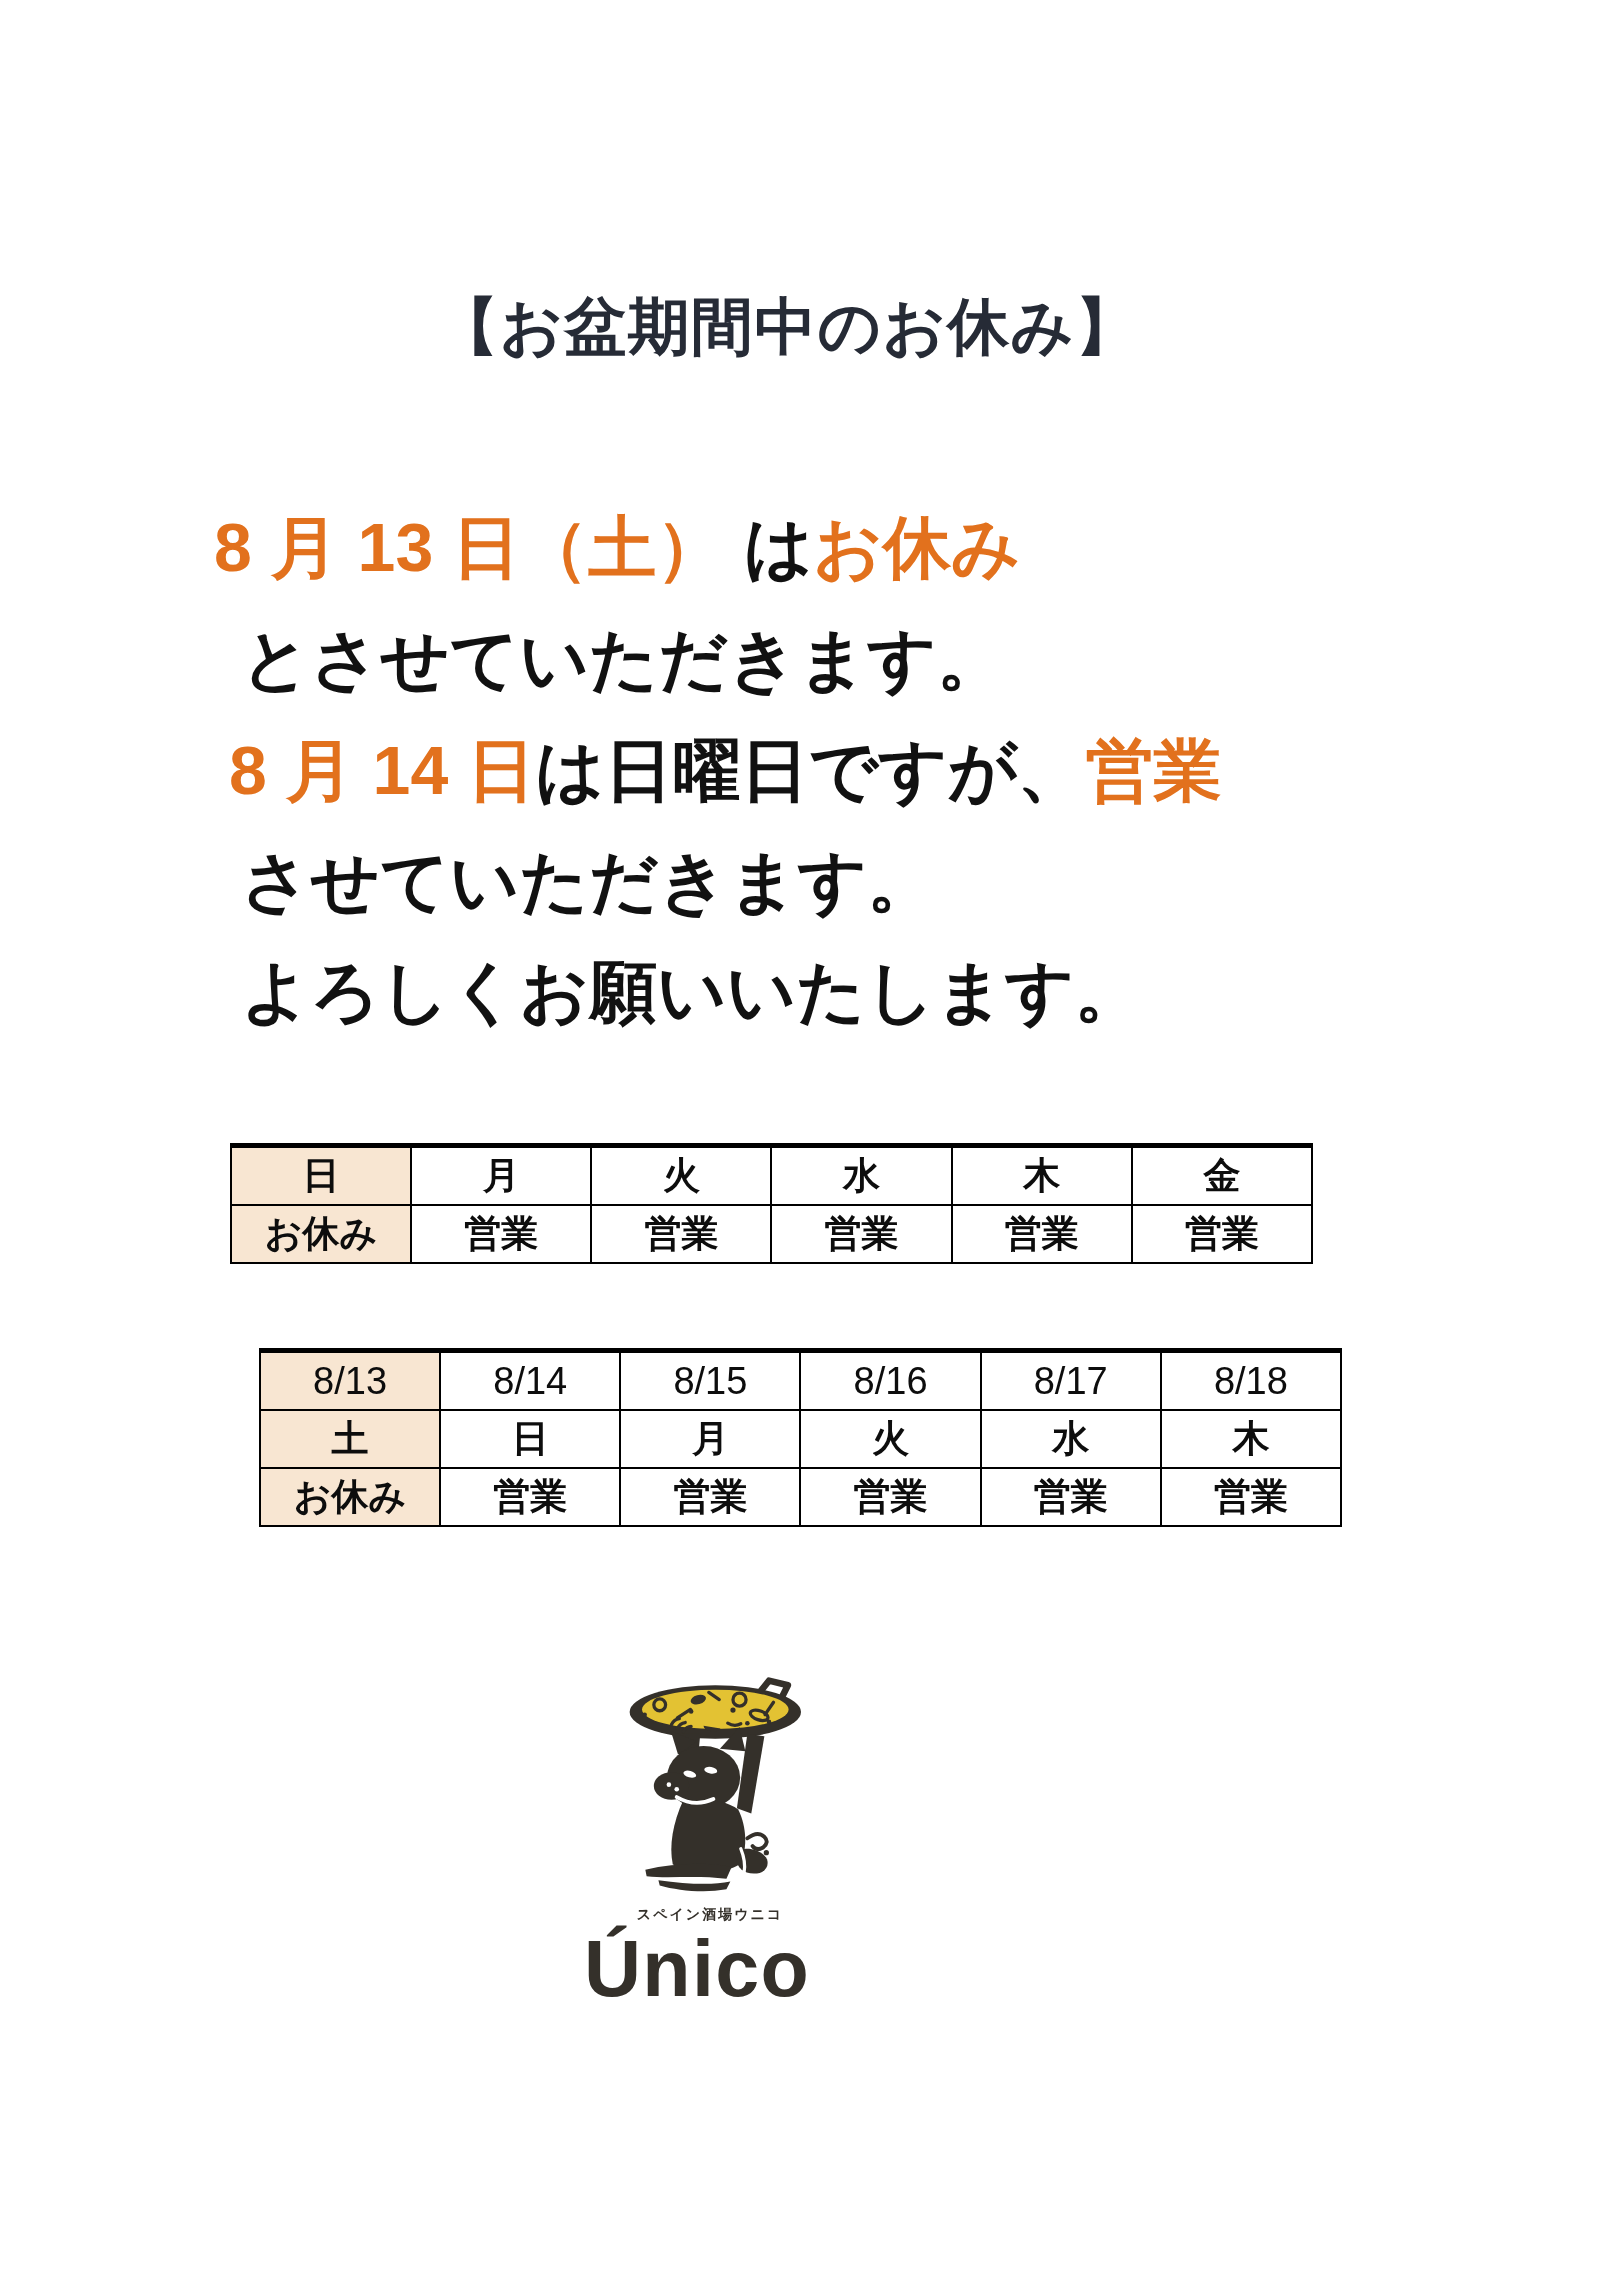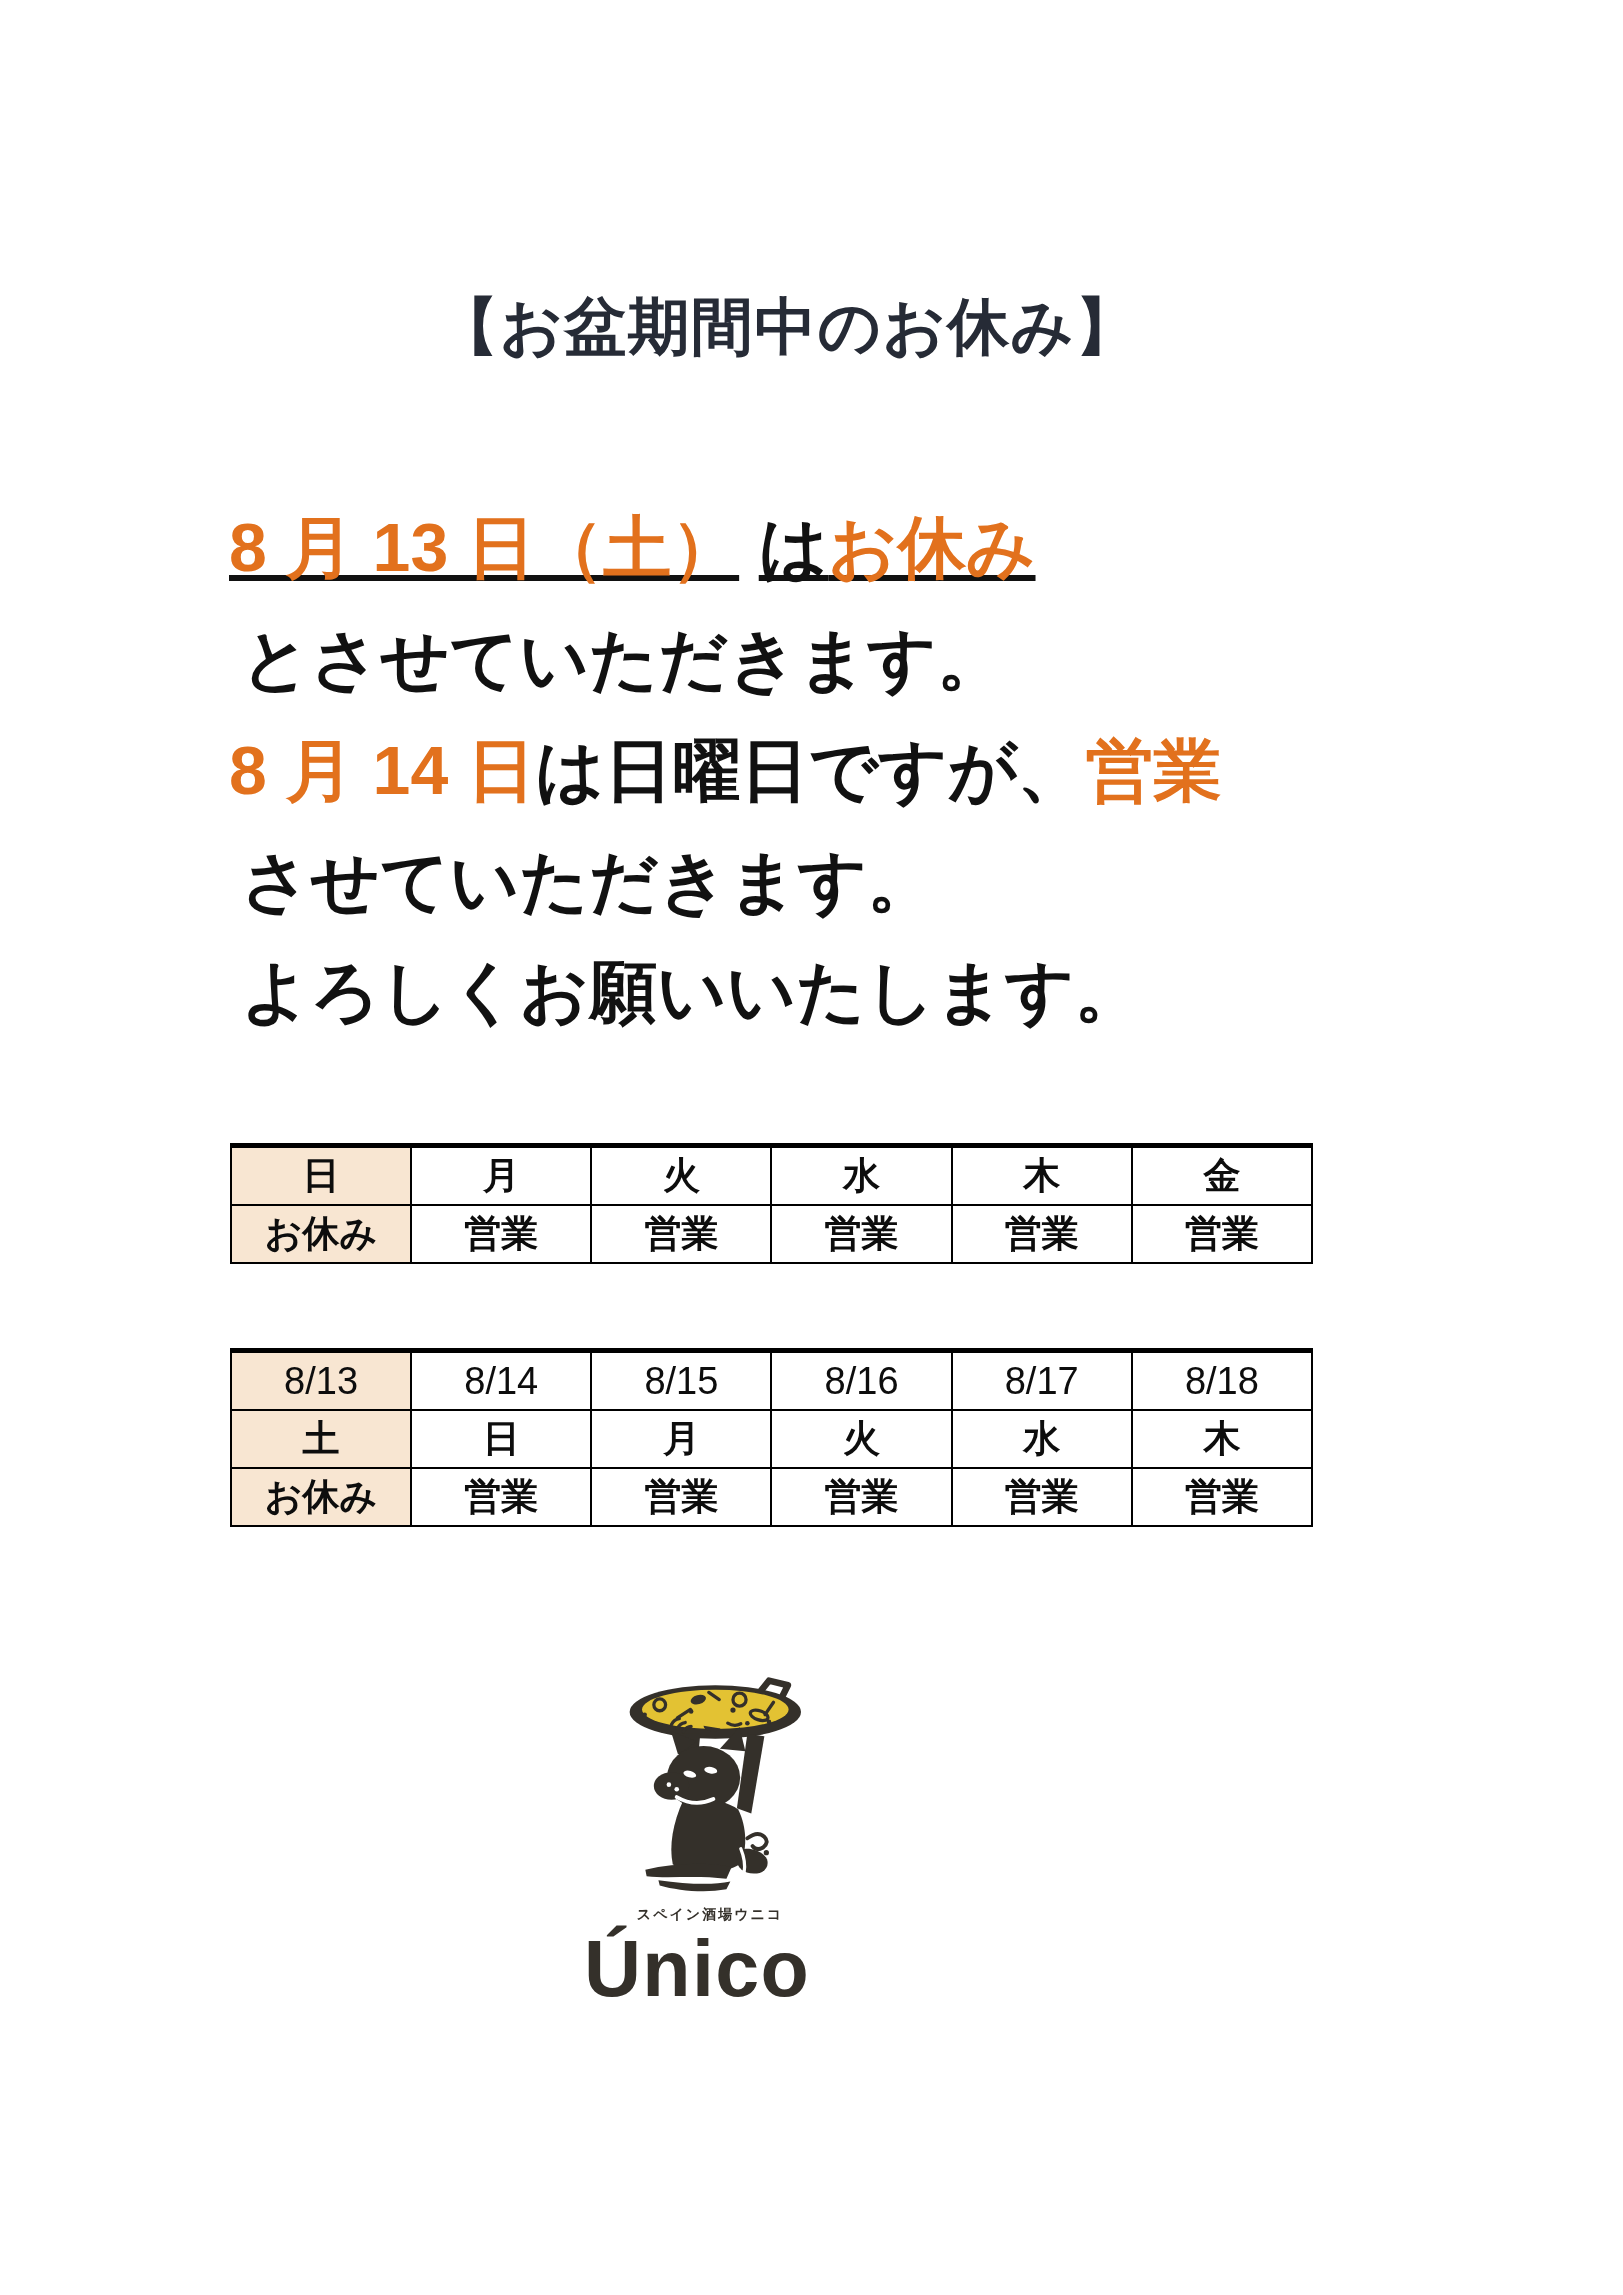--- a/index.html
+++ b/index.html
@@ -13,35 +13,35 @@
   .title{
     left:0;top:285px;width:1575px;text-align:center;margin:0;
     font-size:62px;font-weight:700;color:#262b36;letter-spacing:1.3px;
     white-space:nowrap;
   }
   
   .line{
     margin:0;font-size:68px;font-weight:700;line-height:1.12;
     white-space:nowrap;color:#111111;
   }
-  .l1{left:229px;top:509px;text-decoration:underline;}
+  .l1{left:214px;top:509px;}
   .l2{left:241px;top:621px;}
   .l3{left:229px;top:732px;}
   .l4{left:241px;top:843px;text-align:center;}
   .l5{left:241px;top:953px;}
   .orange{color:#e2711d;}
   .gap-left{margin-left:19.6px;}
   
   .sched{
     position:absolute;left:230px;width:1083px;
     border-collapse:collapse;table-layout:fixed;background:#ffffff;
     border:2.6px solid #000;border-top:5.2px solid #000;
   }
   .t1{top:1143px;}
-  .t2{top:1348px;}
+  .t2{top:1348px;margin-left:29px;}
   .sched td{
     border:2px solid #000;height:56px;text-align:center;vertical-align:middle;
     font-size:37px;font-weight:700;color:#0d0d0d;padding:0;
   }
   .sched .r-date td{font-size:38px;font-weight:500;}
   .sched td.hl{background:#f8e6d2;}
   
   .logo{
     left:543px;top:1663px;width:308px;text-align:center;color:#34302a;
   }

